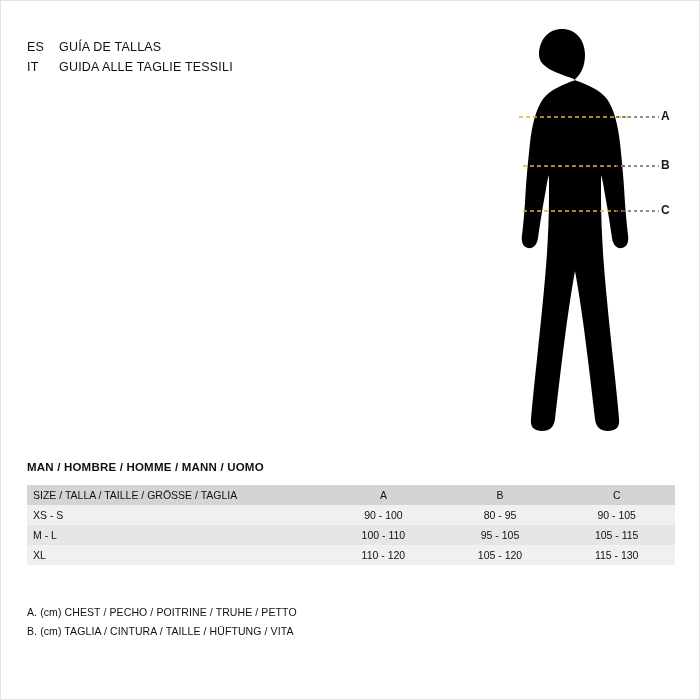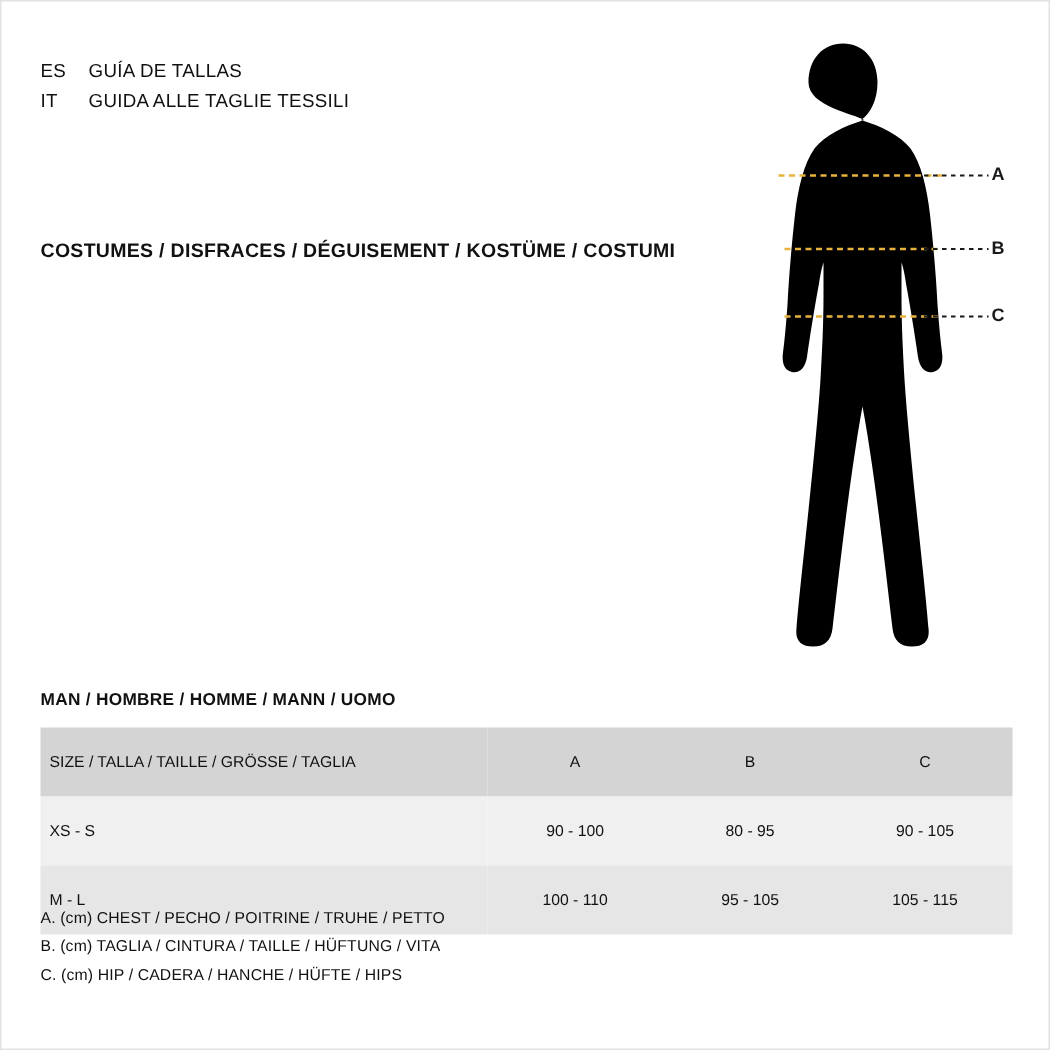--- a/index.html
+++ b/index.html
@@ -84,21 +84,21 @@
     position: absolute;
     left: 26px;
     top: 484px;
     width: 648px;
     border-collapse: collapse;
     font-size: 10.5px;
     color: #111;
   }
   table.size-table th,
   table.size-table td {
-    padding: 16px 6px;
+    padding: 3px 6px;
     text-align: left;
     font-weight: normal;
     line-height: 14px;
   }
   table.size-table thead th {
     background: #d4d4d4;
     font-size: 10.5px;
   }
   table.size-table thead th.col-measure {
     text-align: center;
@@ -140,21 +140,20 @@
     <div class="lang-row">
       <span class="lang-code">ES</span>
       <span class="lang-text">GUÍA DE TALLAS</span>
     </div>
     <div class="lang-row">
       <span class="lang-code">IT</span>
       <span class="lang-text">GUIDA ALLE TAGLIE TESSILI</span>
     </div>
   </div>
 
-  <div class="costumes-title">COSTUMES / DISFRACES / DÉGUISEMENT / KOSTÜME / COSTUMI</div>
 
   <div class="figure-wrap">
     <svg width="230" height="420" viewBox="0 0 230 420" xmlns="http://www.w3.org/2000/svg">
       <g>
         <path fill="#000000" d="
           M 78,34
           C 78,18 88,8 101,8
           C 114,8 124,18 124,34
           C 124,46 119,55 113,59
           C 126,63 139,69 146,78
@@ -235,22 +234,27 @@
         <td class="col-measure">90 - 100</td>
         <td class="col-measure">80 - 95</td>
         <td class="col-measure">90 - 105</td>
       </tr>
       <tr>
         <td>M - L</td>
         <td class="col-measure">100 - 110</td>
         <td class="col-measure">95 - 105</td>
         <td class="col-measure">105 - 115</td>
       </tr>
+      <tr>
+        <td>XL</td>
+        <td class="col-measure">110 - 120</td>
+        <td class="col-measure">105 - 120</td>
+        <td class="col-measure">115 - 130</td>
+      </tr>
     </tbody>
   </table>
 
   <div class="notes">
     <div class="note-line">A. (cm) CHEST / PECHO / POITRINE / TRUHE / PETTO</div>
     <div class="note-line">B. (cm) TAGLIA / CINTURA / TAILLE / HÜFTUNG / VITA</div>
-    <div class="note-line">C. (cm) HIP / CADERA / HANCHE / HÜFTE / HIPS</div>
   </div>
 
 </div>
 
 </body></html>

